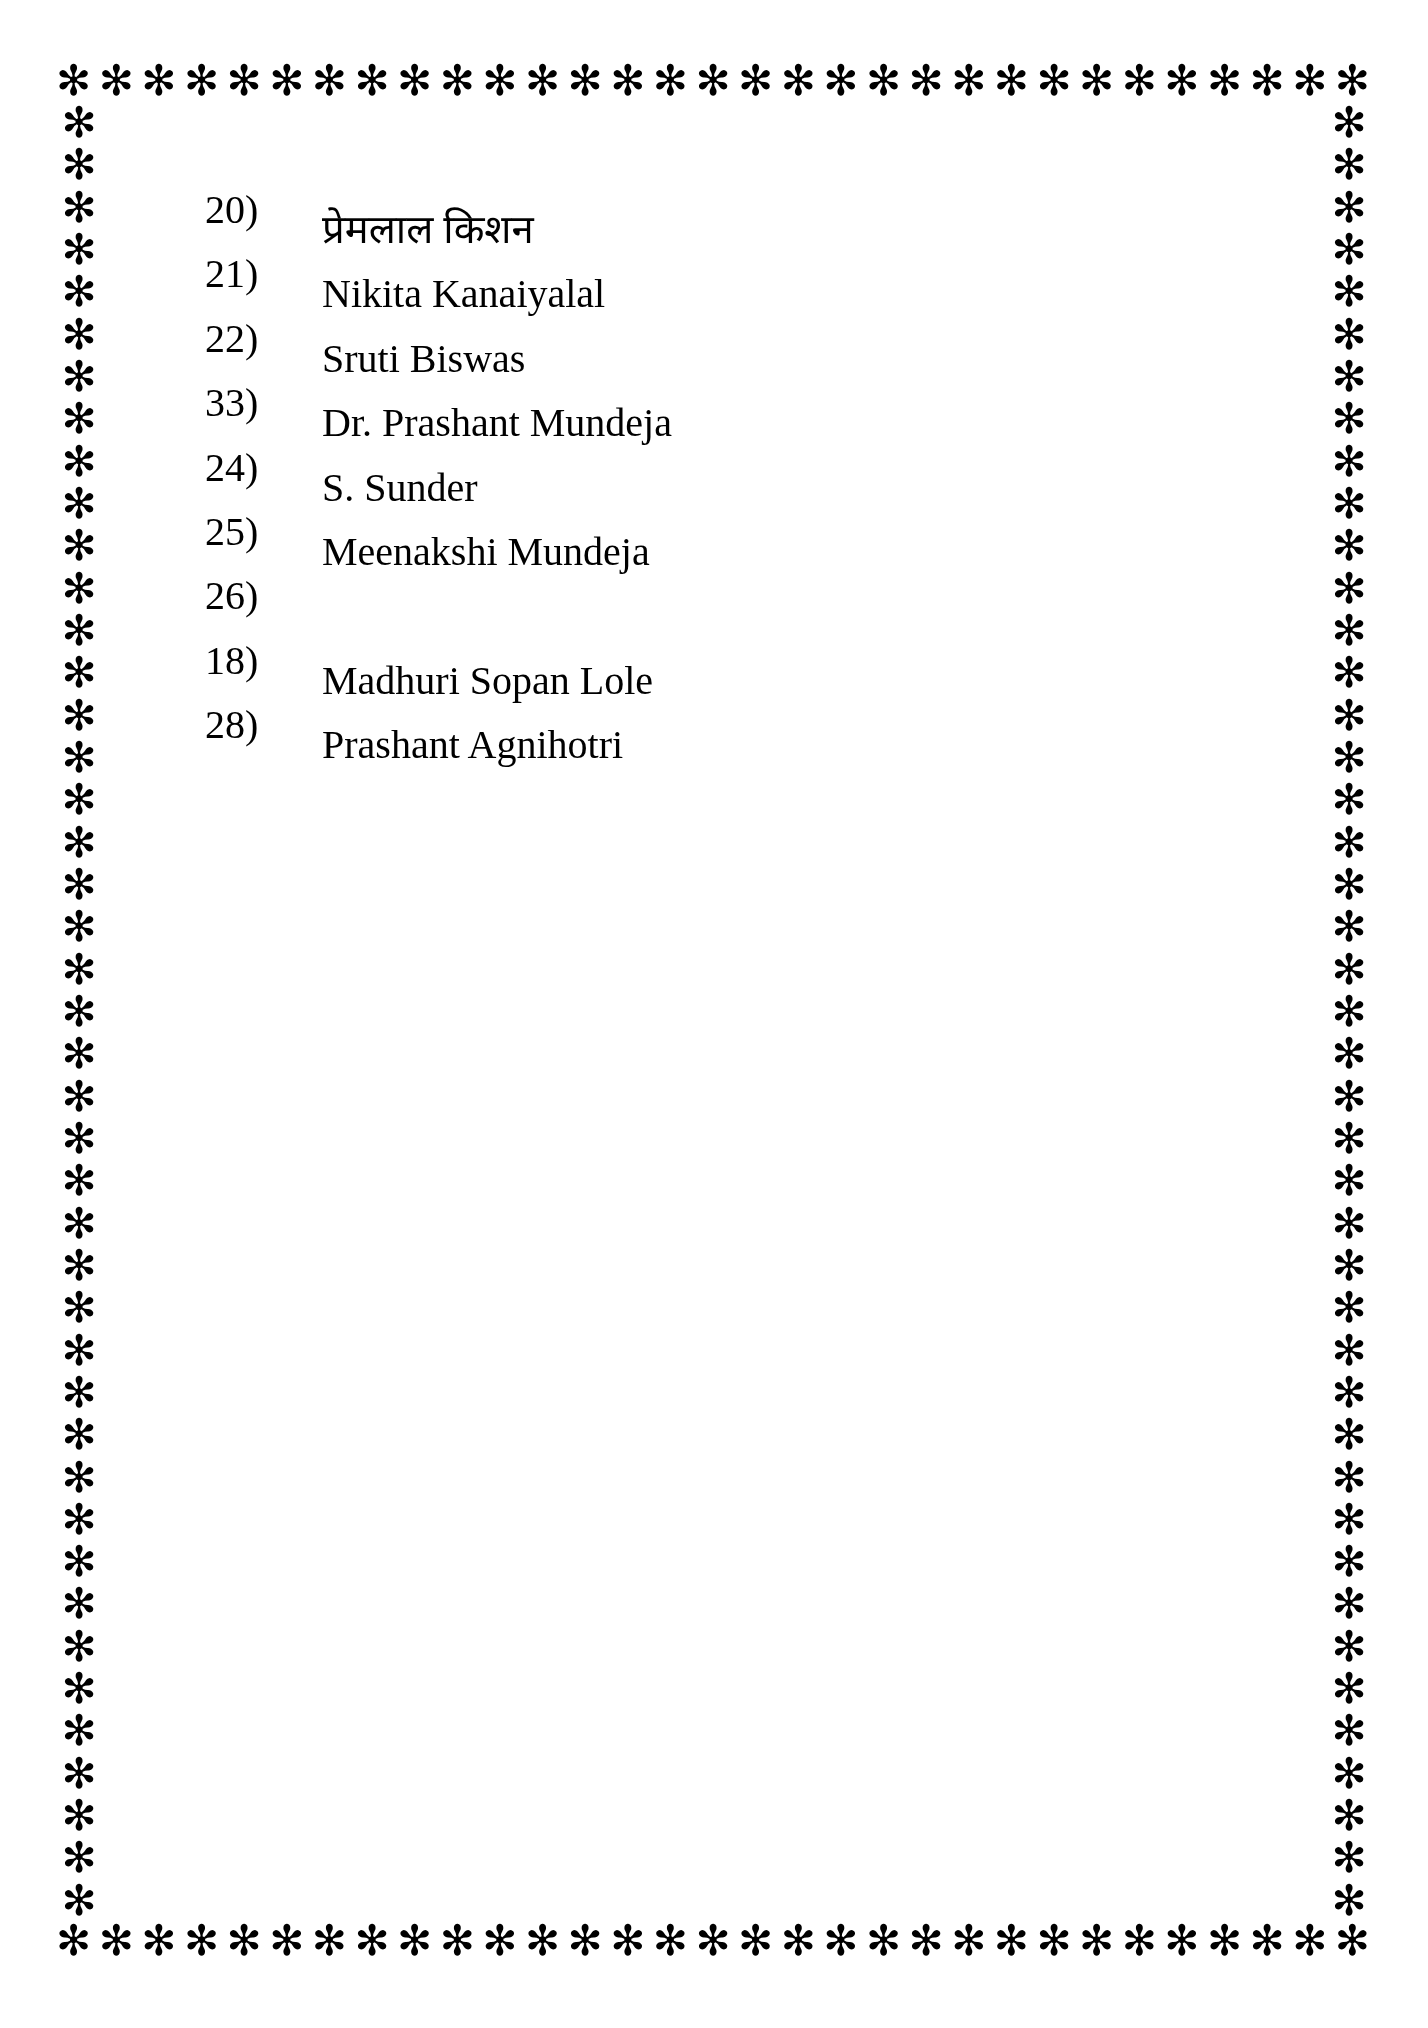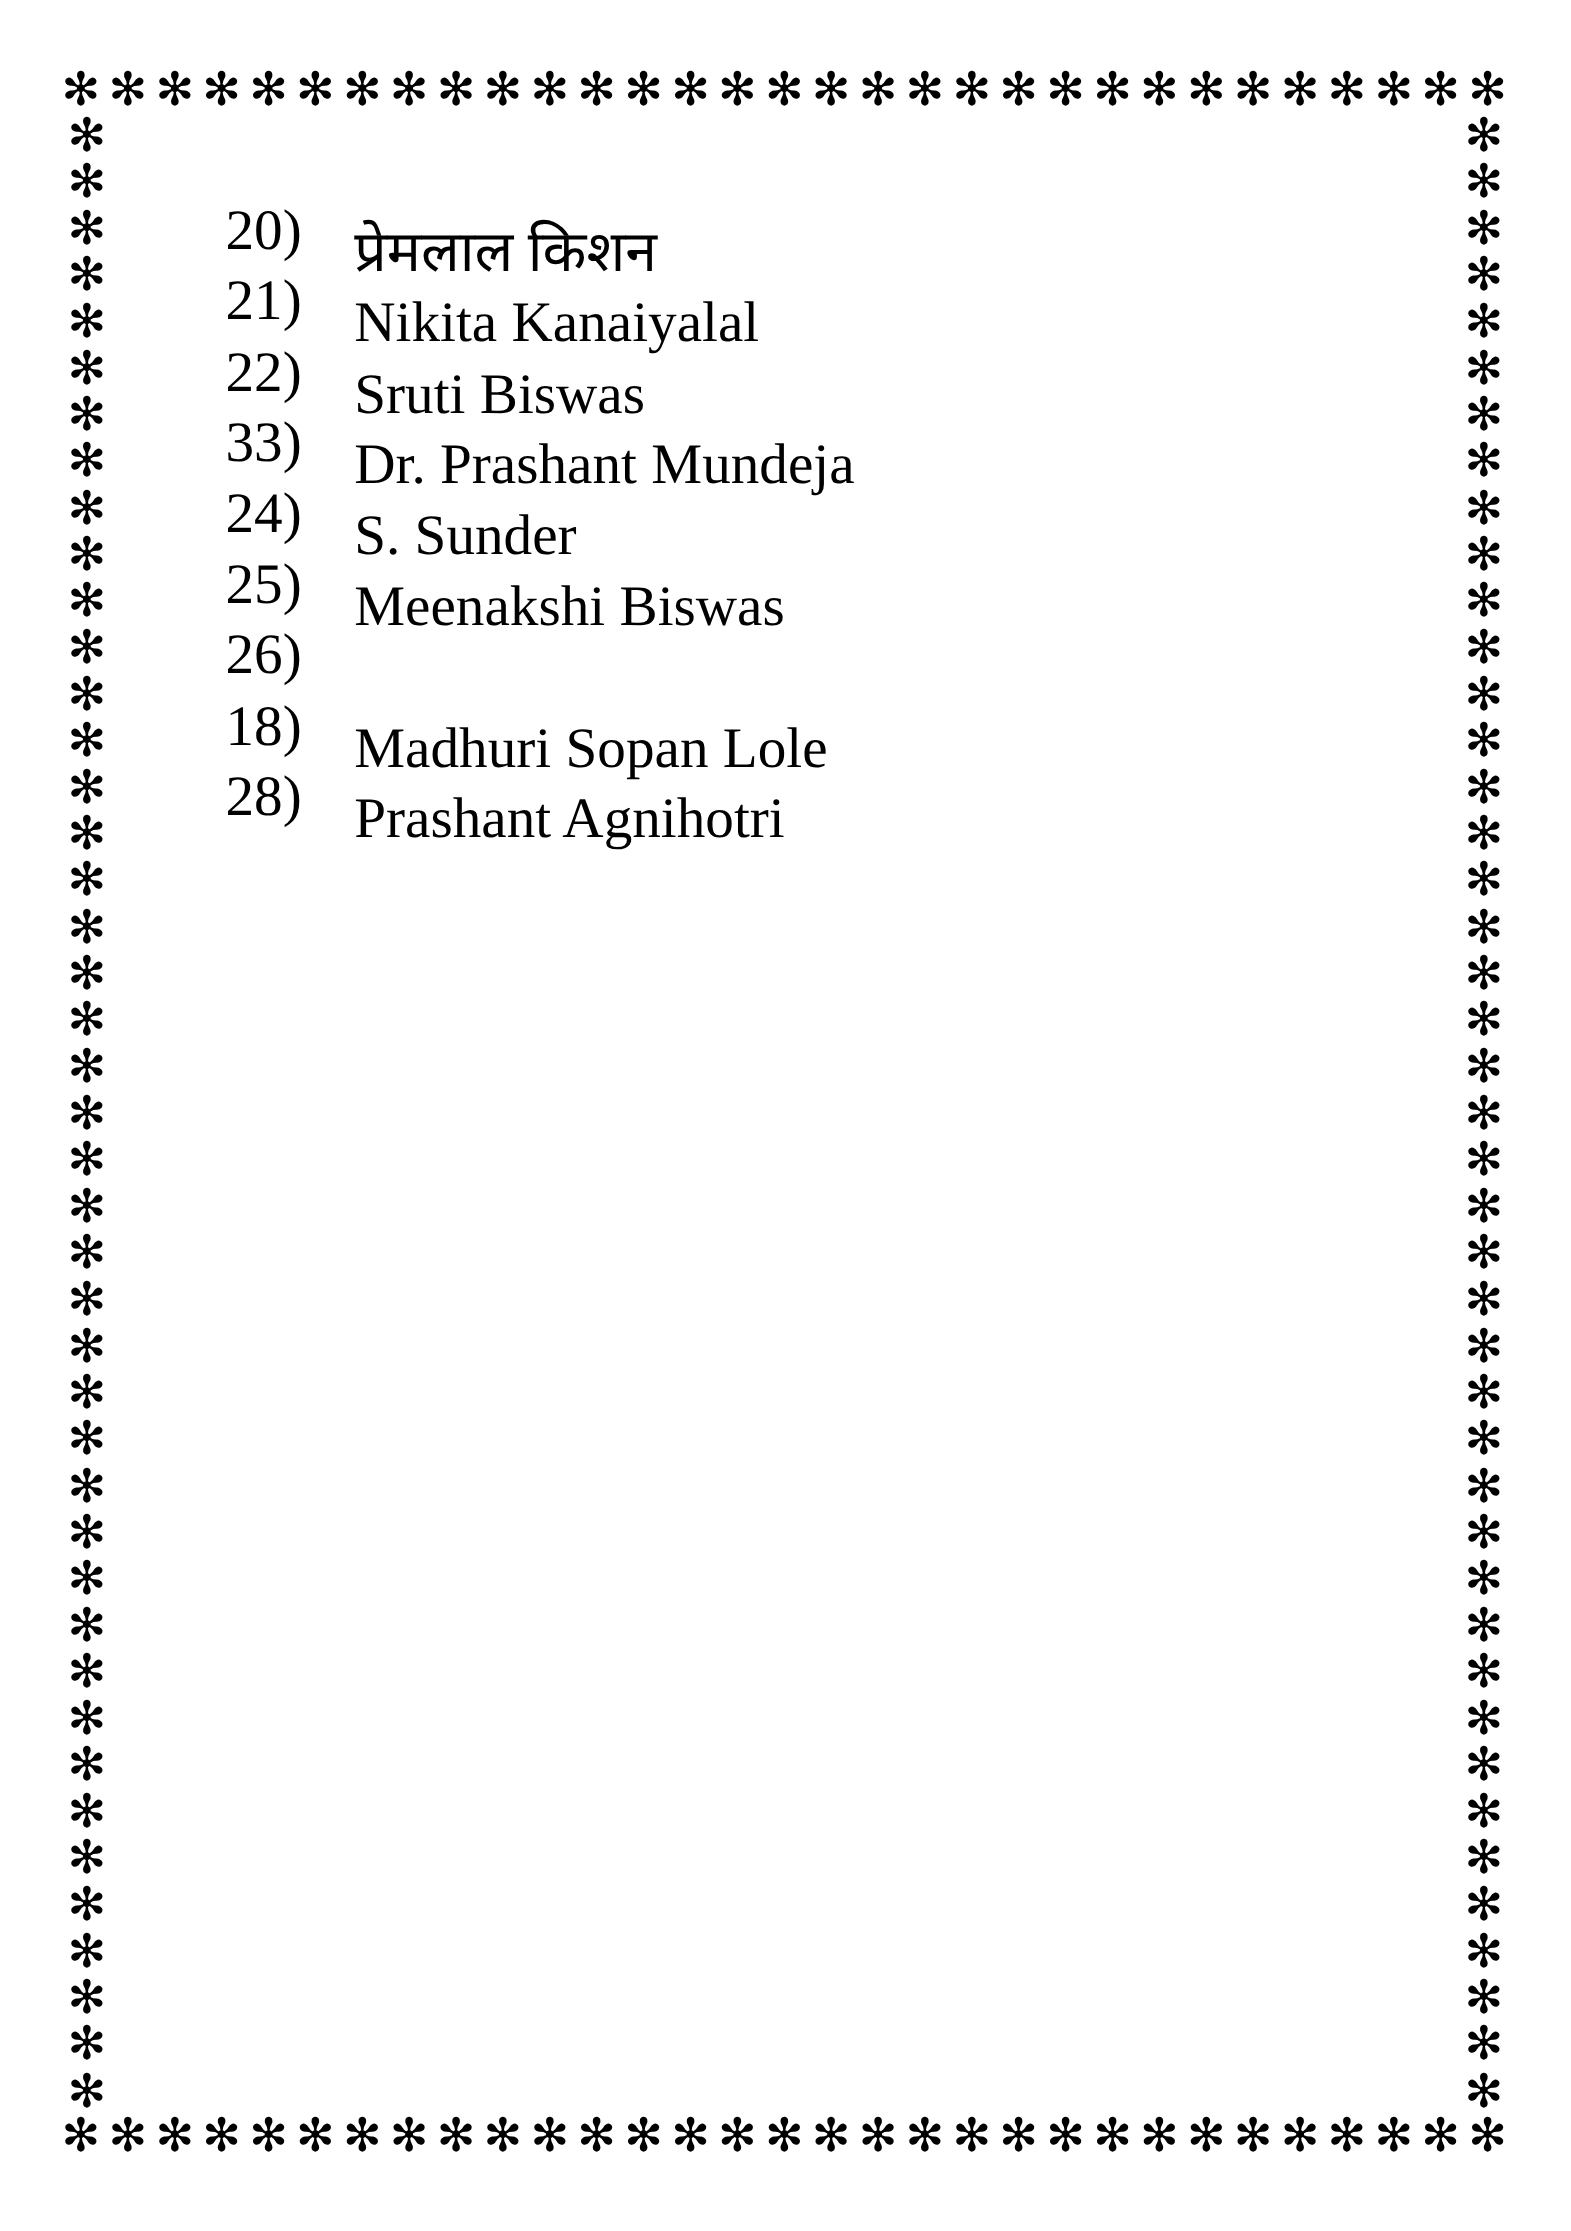--- a/index.html
+++ b/index.html
@@ -55,21 +55,21 @@
     position: absolute;
     left: 205px;
     top: 178px;
     margin: 0;
     padding: 0;
     list-style: none;
   }
   .name-list li {
     display: flex;
     height: 64.4px;
-    font-size: 52px;
+    font-size: 40px;
     line-height: 64.4px;
     white-space: nowrap;
   }
   .name-list .num {
     width: 117px;
     flex: 0 0 117px;
   }
   .name-list .name {
     flex: 1 1 auto;
     margin-top: 20px;
@@ -252,21 +252,21 @@
       <li>
         <span class="num">33)</span>
         <span class="name">Dr. Prashant Mundeja</span>
       </li>
       <li>
         <span class="num">24)</span>
         <span class="name">S. Sunder</span>
       </li>
       <li>
         <span class="num">25)</span>
-        <span class="name">Meenakshi Biswas</span>
+        <span class="name">Meenakshi Mundeja</span>
       </li>
       <li>
         <span class="num">26)</span>
       </li>
       <li>
         <span class="num">18)</span>
         <span class="name">Madhuri Sopan Lole</span>
       </li>
       <li>
         <span class="num">28)</span>

